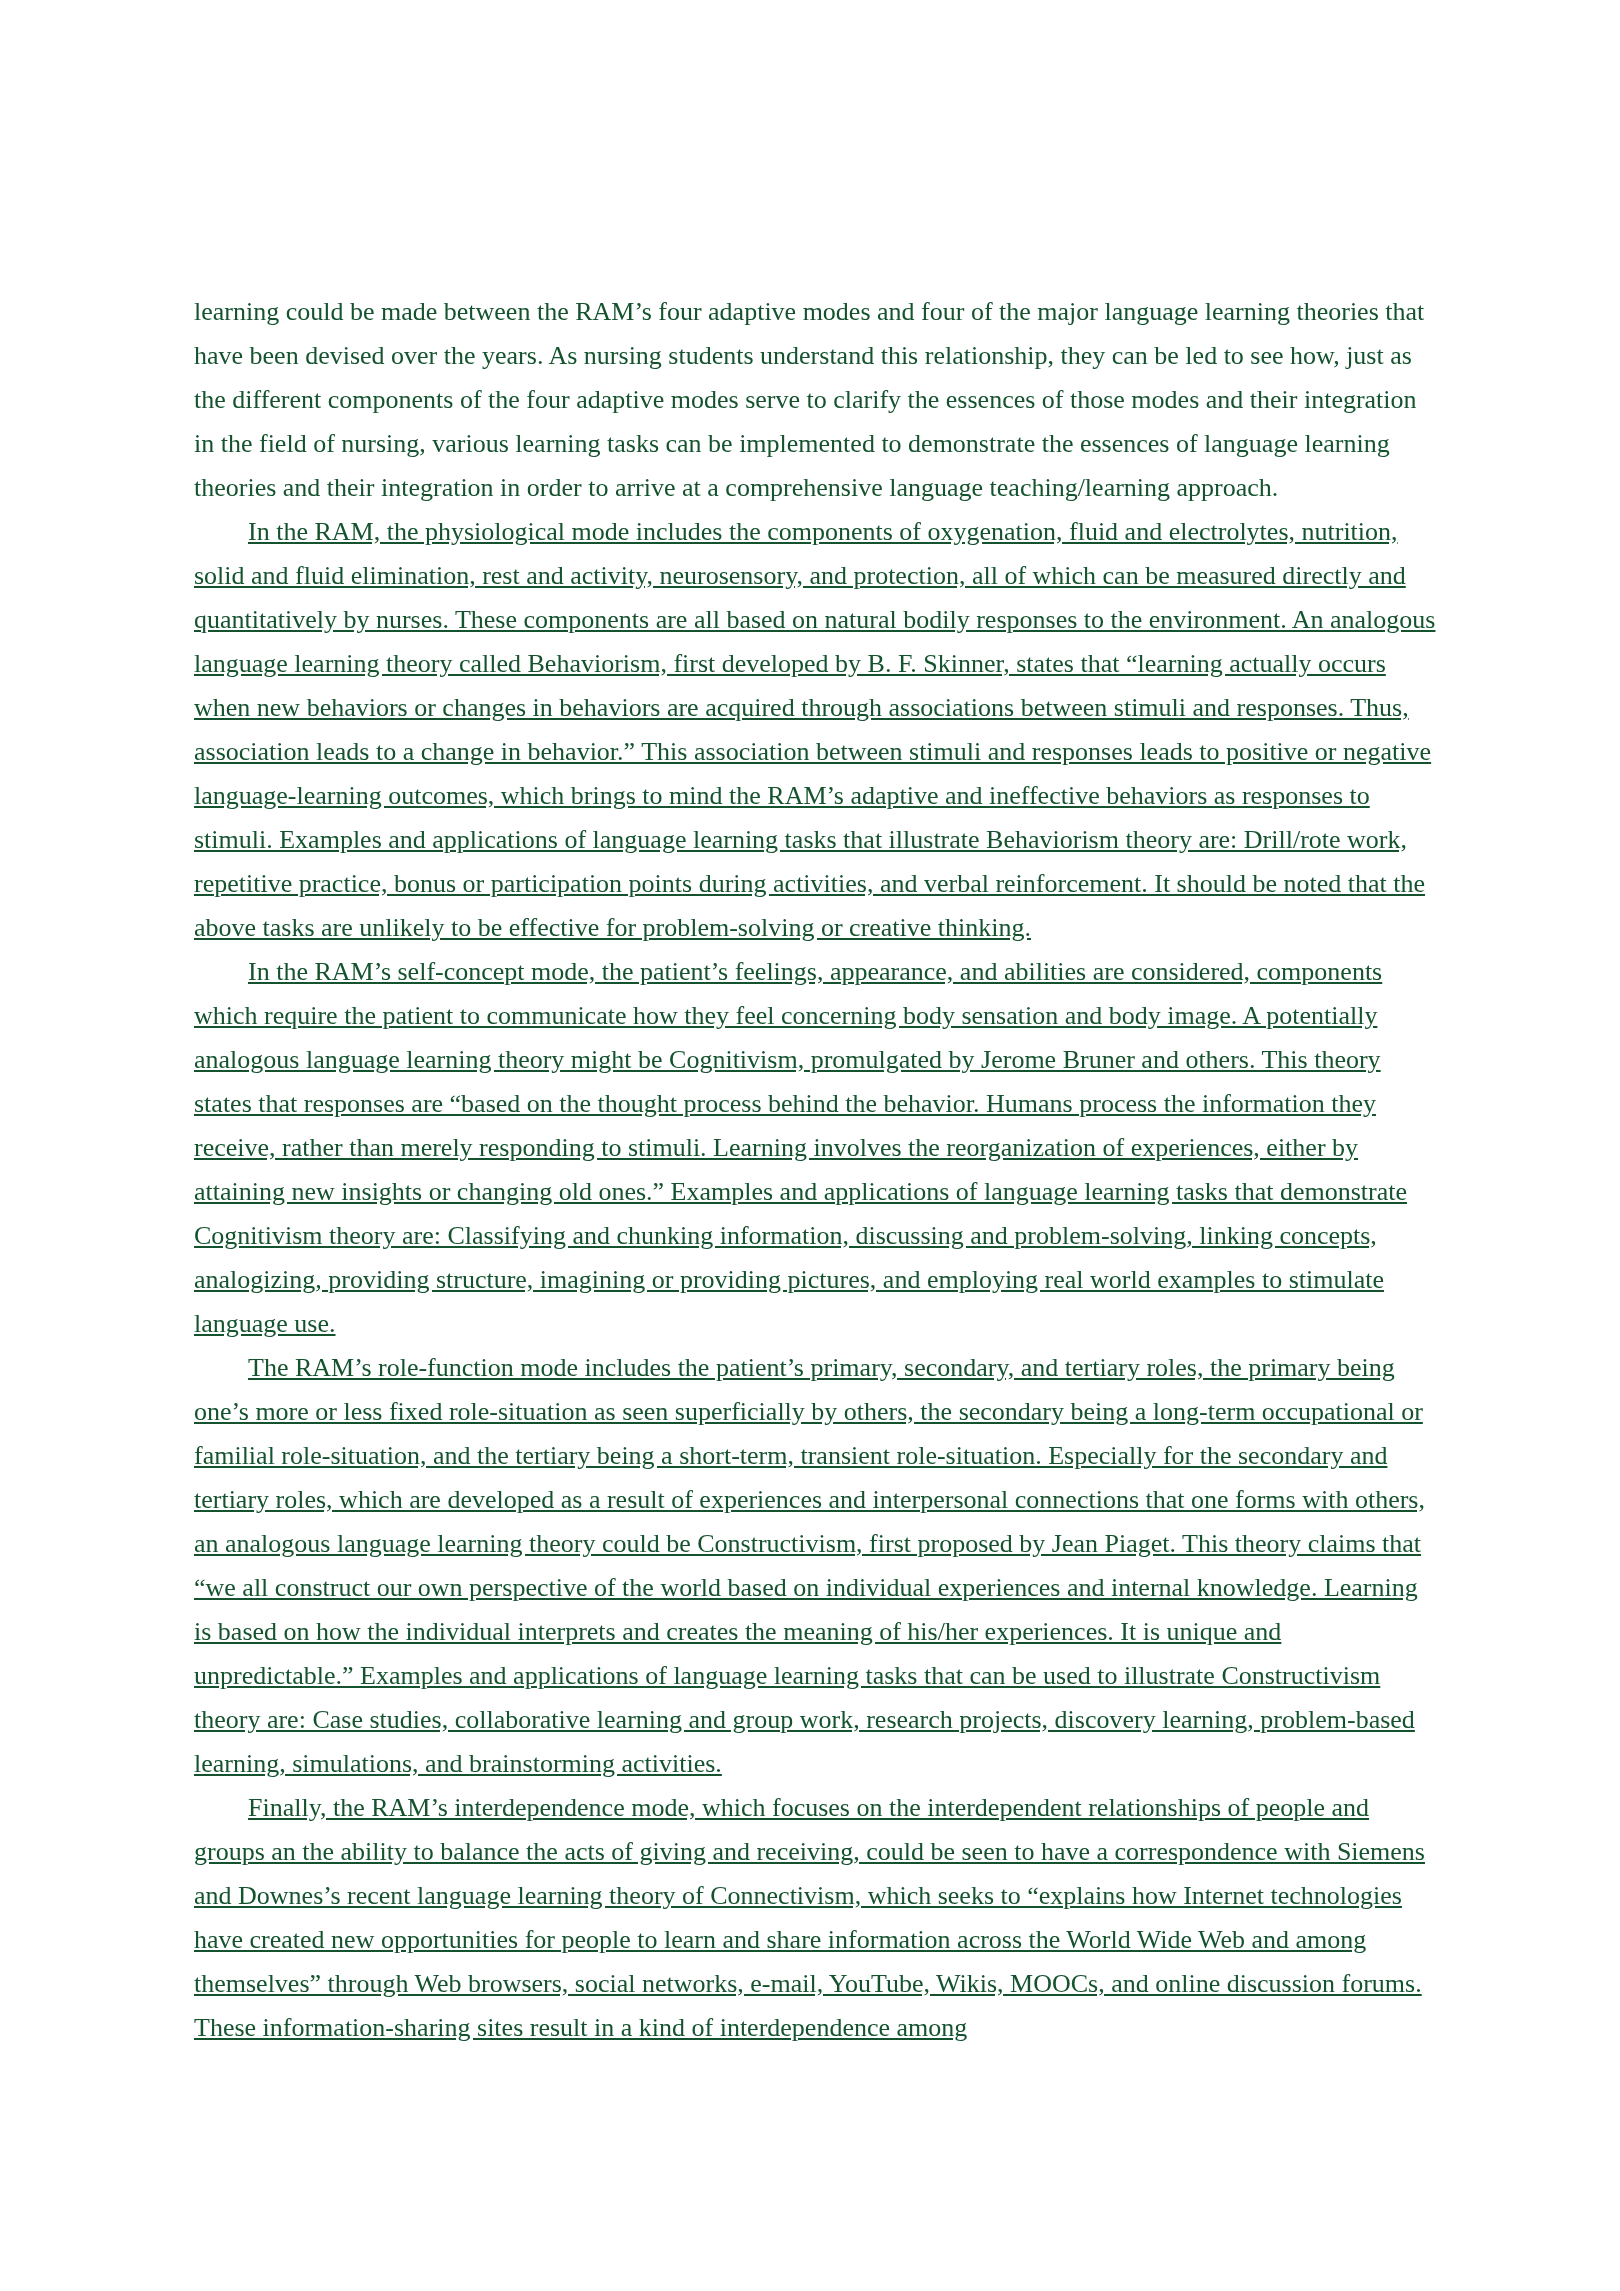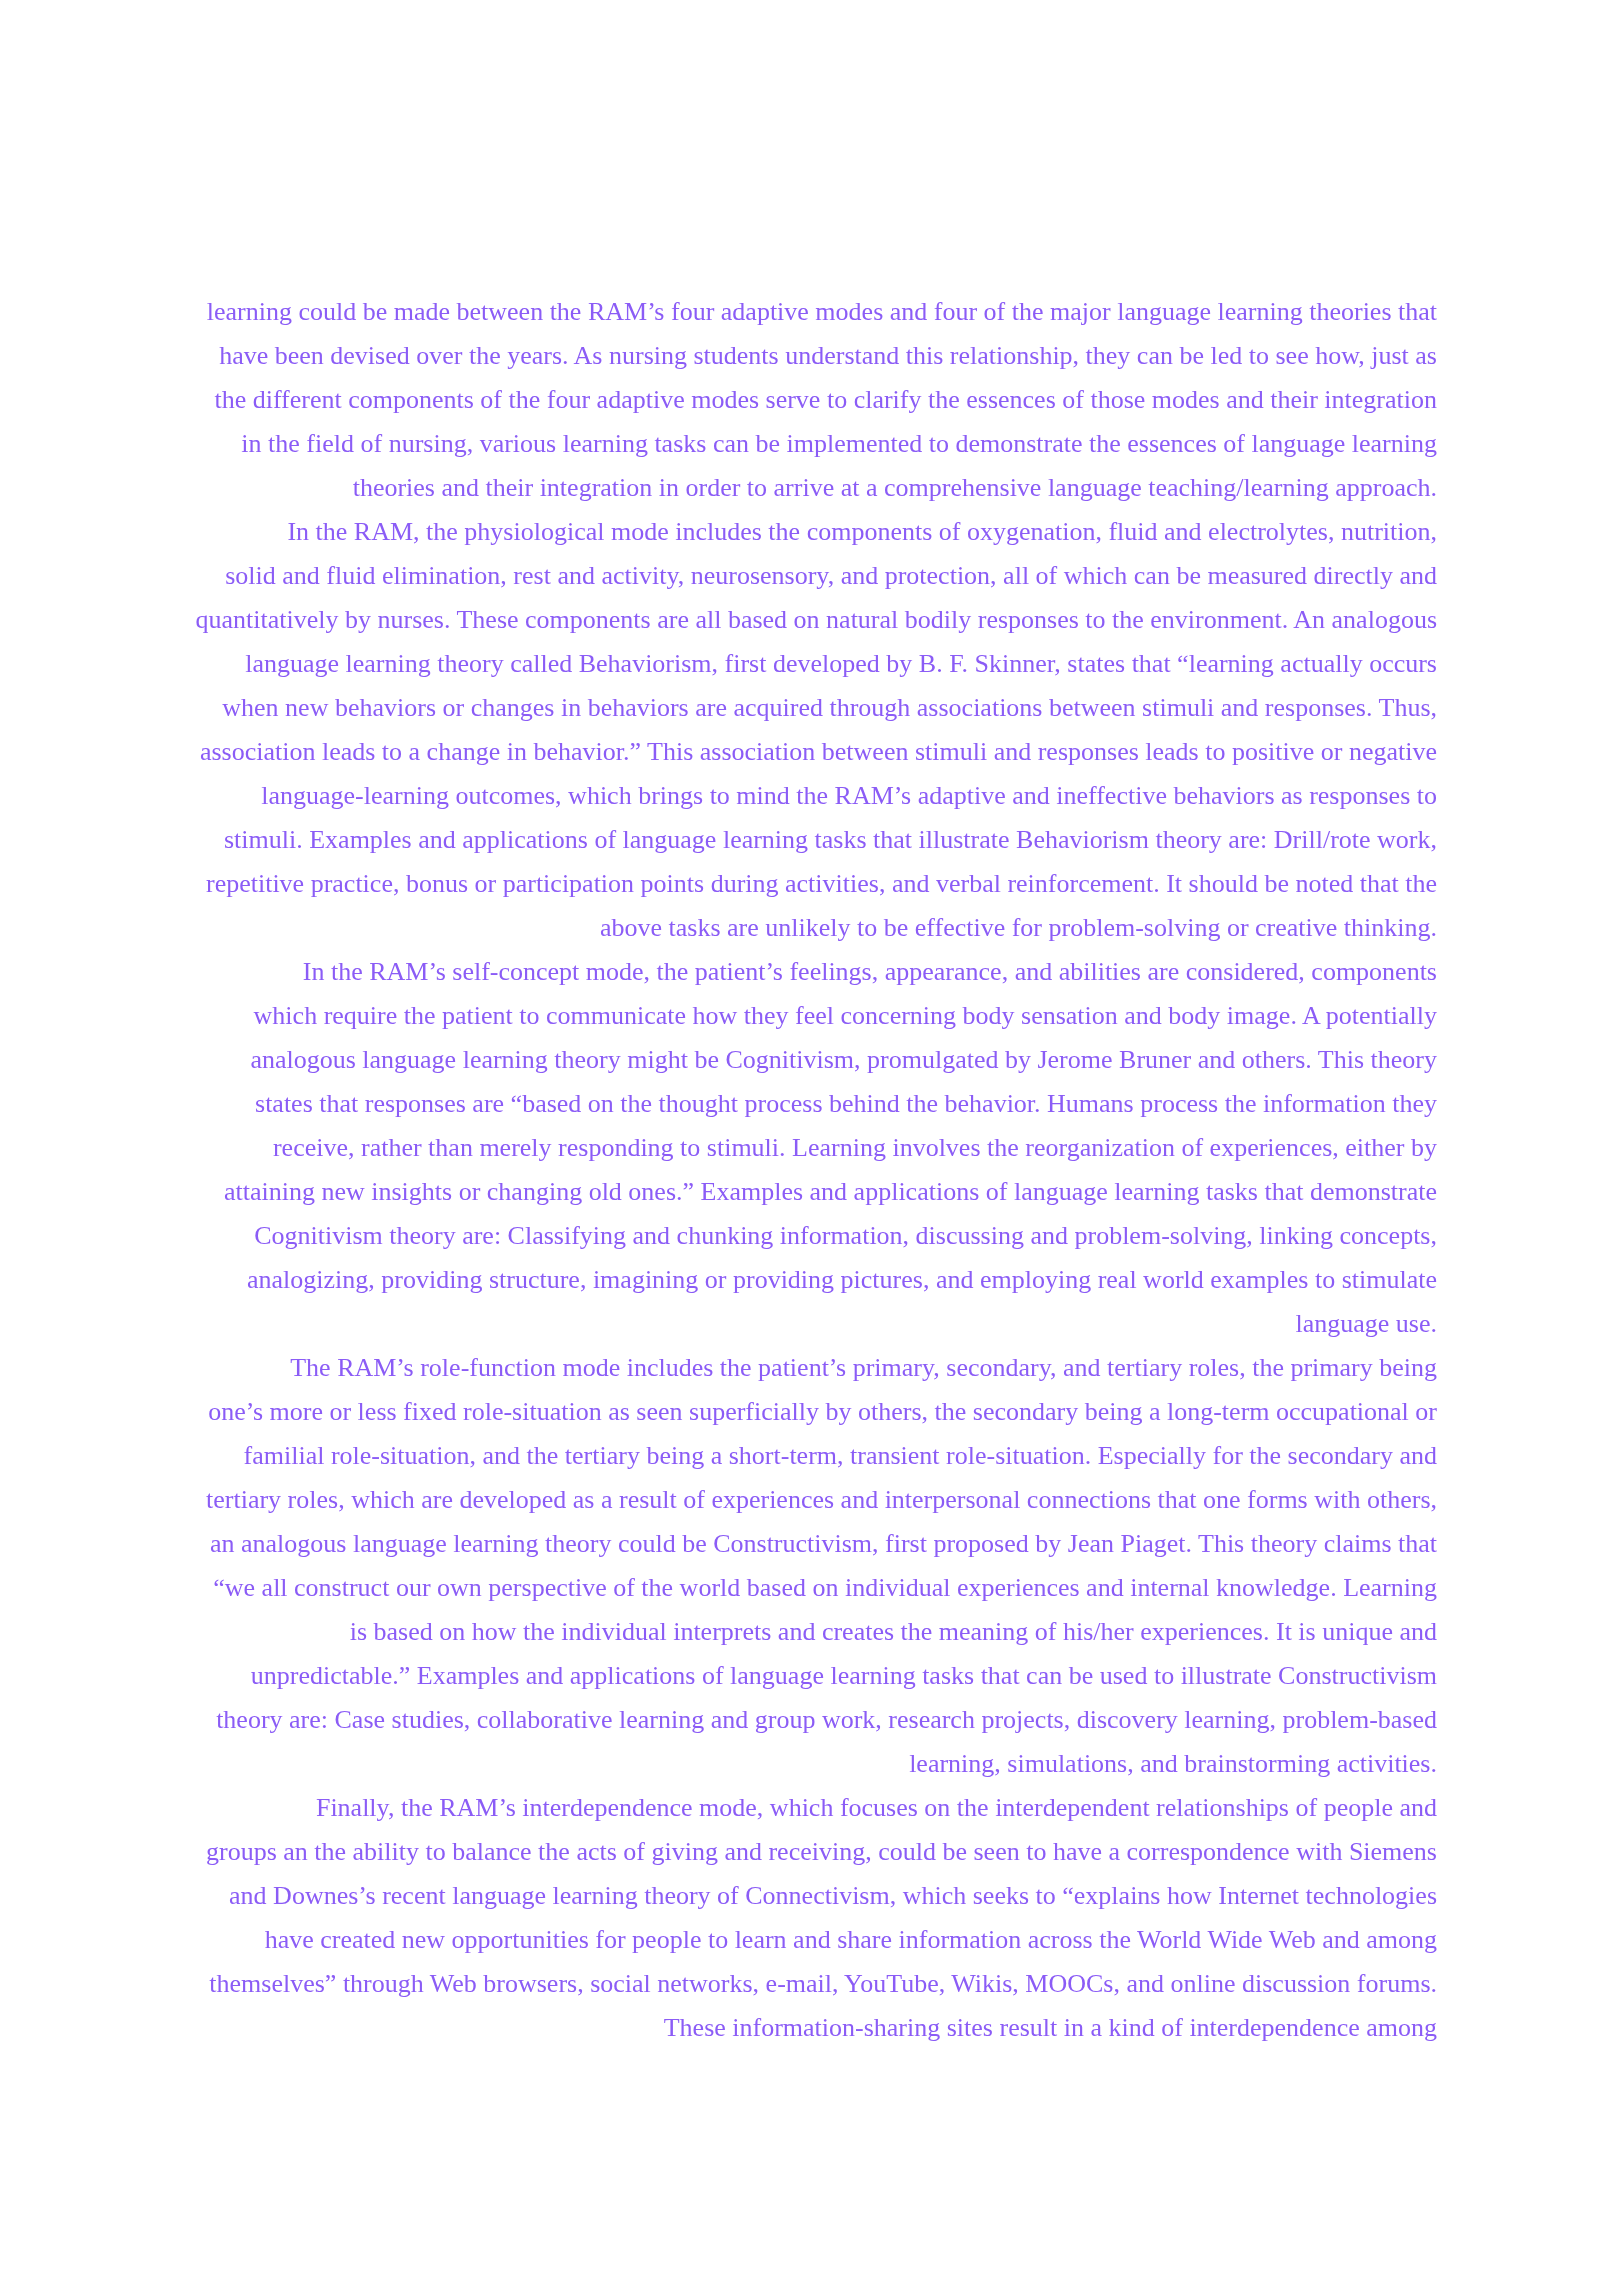--- a/index.html
+++ b/index.html
@@ -15,30 +15,31 @@
     overflow: hidden;
   }
   .text-block {
     position: absolute;
     left: 194px;
     top: 290px;
     width: 1243px;
     font-family: "Liberation Serif", "DejaVu Serif", serif;
     font-size: 26px;
     line-height: 44px;
-    color: #8b5cf6;
-    text-align: right;
+    color: #14532d;
+    text-align: left;
     letter-spacing: 0;
   }
   .text-block p {
     margin: 0;
     padding: 0;
   }
   .text-block p.indented {
     text-indent: 54px;
+    text-decoration: underline;
   }
 </style>
 </head>
 <body>
 
 <div class="page">
   <div class="text-block">
     <p>learning could be made between the RAM’s four adaptive modes and four of the major language learning theories that have been devised over the years. As nursing students understand this relationship, they can be led to see how, just as the different components of the four adaptive modes serve to clarify the essences of those modes and their integration in the field of nursing, various learning tasks can be implemented to demonstrate the essences of language learning theories and their integration in order to arrive at a comprehensive language teaching/learning approach.</p>
     <p class="indented">In the RAM, the physiological mode includes the components of oxygenation, fluid and electrolytes, nutrition, solid and fluid elimination, rest and activity, neurosensory, and protection, all of which can be measured directly and quantitatively by nurses. These components are all based on natural bodily responses to the environment. An analogous language learning theory called Behaviorism, first developed by B. F. Skinner, states that “learning actually occurs when new behaviors or changes in behaviors are acquired through associations between stimuli and responses. Thus, association leads to a change in behavior.” This association between stimuli and responses leads to positive or negative language-learning outcomes, which brings to mind the RAM’s adaptive and ineffective behaviors as responses to stimuli. Examples and applications of language learning tasks that illustrate Behaviorism theory are: Drill/rote work, repetitive practice, bonus or participation points during activities, and verbal reinforcement. It should be noted that the above tasks are unlikely to be effective for problem-solving or creative thinking.</p>
     <p class="indented">In the RAM’s self-concept mode, the patient’s feelings, appearance, and abilities are considered, components which require the patient to communicate how they feel concerning body sensation and body image. A potentially analogous language learning theory might be Cognitivism, promulgated by Jerome Bruner and others. This theory states that responses are “based on the thought process behind the behavior. Humans process the information they receive, rather than merely responding to stimuli. Learning involves the reorganization of experiences, either by attaining new insights or changing old ones.” Examples and applications of language learning tasks that demonstrate Cognitivism theory are: Classifying and chunking information, discussing and problem-solving, linking concepts, analogizing, providing structure, imagining or providing pictures, and employing real world examples to stimulate language use.</p>

